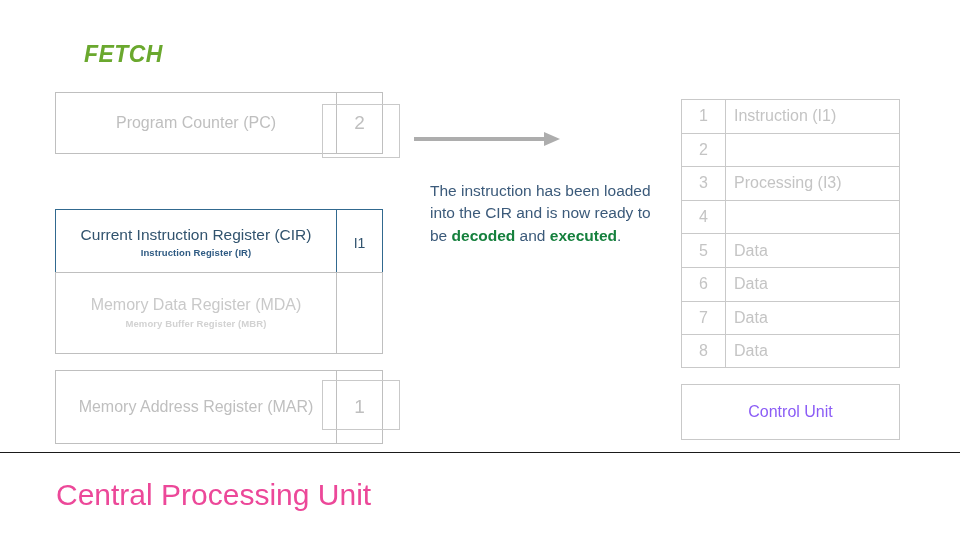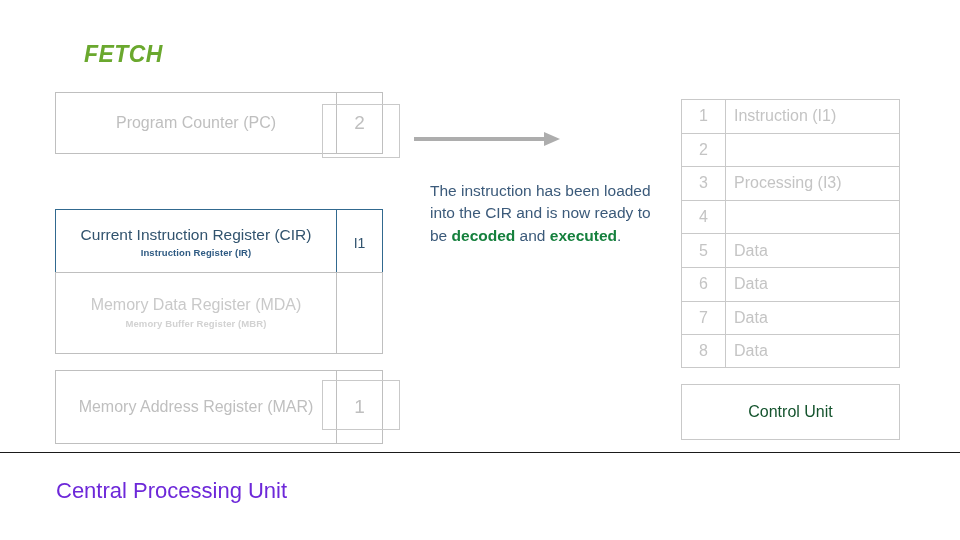--- a/index.html
+++ b/index.html
@@ -123,32 +123,32 @@
     flex: 1 1 auto; display: flex; align-items: center;
     padding-left: 8px; color: #C4C4C4; font-size: 16px;
   }
 
   
   .control-unit {
     position: absolute; left: 681px; top: 384px;
     width: 219px; height: 56px;
     border: 1.4px solid #C9C9C9;
     display: flex; align-items: center; justify-content: center;
-    color: #14532d; font-size: 16px;
+    color: #8b5cf6; font-size: 16px;
   }
 
   
   .divider {
     position: absolute; left: 0; top: 452px;
     width: 960px; height: 0;
     border-top: 1.6px solid #1A1A1A;
   }
   .footer-title {
     position: absolute; left: 56px; top: 478px;
-    font-size: 22px; color: #6d28d9;
+    font-size: 30px; color: #ec4899;
   }
 </style>
 </head>
 <body>
 
 <div class="slide">
 
   <div class="fetch-title">FETCH</div>
 
   <div class="reg-row" id="pc-row">

